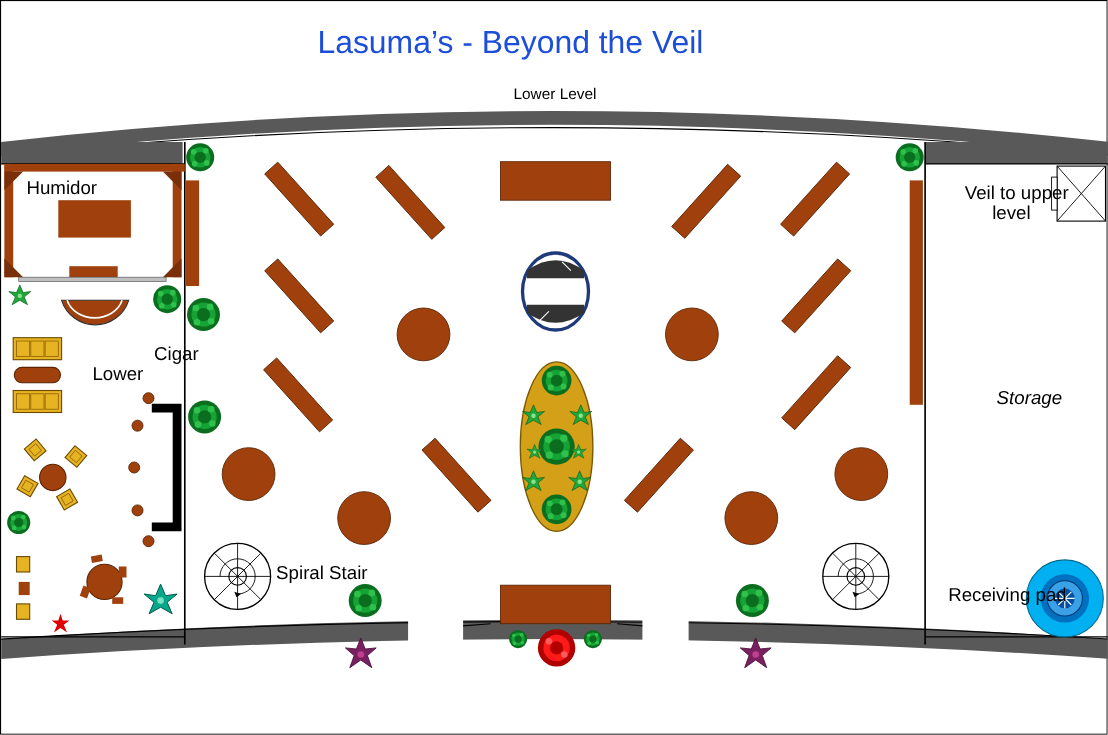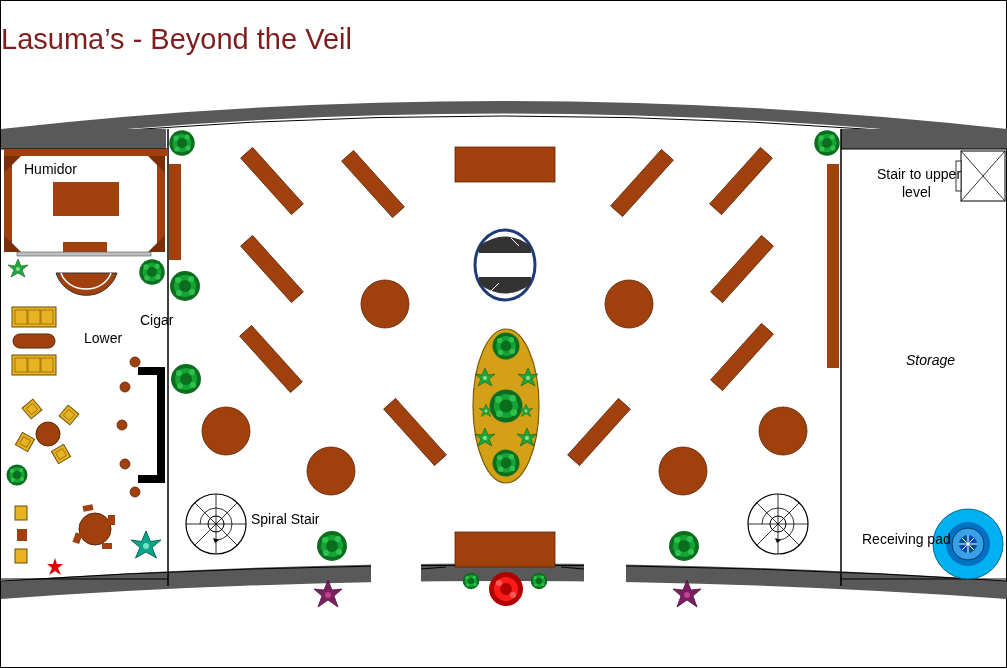--- a/index.html
+++ b/index.html
@@ -1,20 +1,20 @@
 <!DOCTYPE html>
 <html><head>
 <meta charset="utf-8">
 <style>
   html, body { margin:0; padding:0; background:#fff; }
   body { width:1007px; height:668px; overflow:hidden; font-family:"Liberation Sans", sans-serif; }
   #stage { position:relative; width:1005px; height:666px; border:1px solid #000; background:#fff; }
-  .title { position:absolute; left:0; top:22px; width:926px; font-size:29px; color:#7f1d1d; }
+  .title { position:absolute; left:0; top:22px; width:926px; text-align:center; font-size:29px; color:#1d4ed8; }
   .subtitle { position:absolute; left:0; top:76px; width:1007px; text-align:center; font-size:14px; color:#000; }
-  .lbl { position:absolute; font-size:14px; color:#000; line-height:1.35; }
+  .lbl { position:absolute; font-size:17px; color:#000; line-height:1.35; }
   svg { position:absolute; left:0; top:0; }
 </style>
 </head>
 <body>
 
 <div id="stage">
 
   <svg width="1007" height="668" viewBox="0 0 1007 668">
     <defs>
       <g id="bush">
@@ -213,22 +213,23 @@
       <g stroke="#fff" stroke-width="1">
         <line x1="958" y1="543" x2="976" y2="543"></line>
           <line x1="967" y1="534" x2="967" y2="552"></line>
         <line x1="961" y1="537" x2="973" y2="549"></line>
           <line x1="961" y1="549" x2="973" y2="537"></line>
       </g>
     </g>
   </svg>
 
   <div class="title">Lasuma’s - Beyond the Veil</div>
+  <div class="subtitle">Lower Level</div>
 
   <div class="lbl" style="left:23px;top:159px;">Humidor</div>
   <div class="lbl" style="left:91px;top:310px;margin-left:48px;">Cigar</div>
   <div class="lbl" style="left:83px;top:328px;">Lower</div>
   <div class="lbl" style="left:250px;top:509px;">Spiral Stair</div>
-  <div class="lbl" style="left:876px;top:164px;">Stair to upper</div>
+  <div class="lbl" style="left:876px;top:164px;">Veil to upper</div>
   <div class="lbl" style="left:901px;top:182px;text-align:right;">level</div>
   <div class="lbl" style="left:905px;top:350px;font-style:italic;">Storage</div>
   <div class="lbl" style="left:861px;top:485px;margin-top:44px;">Receiving pad</div>
 </div>
 
 </body></html>

